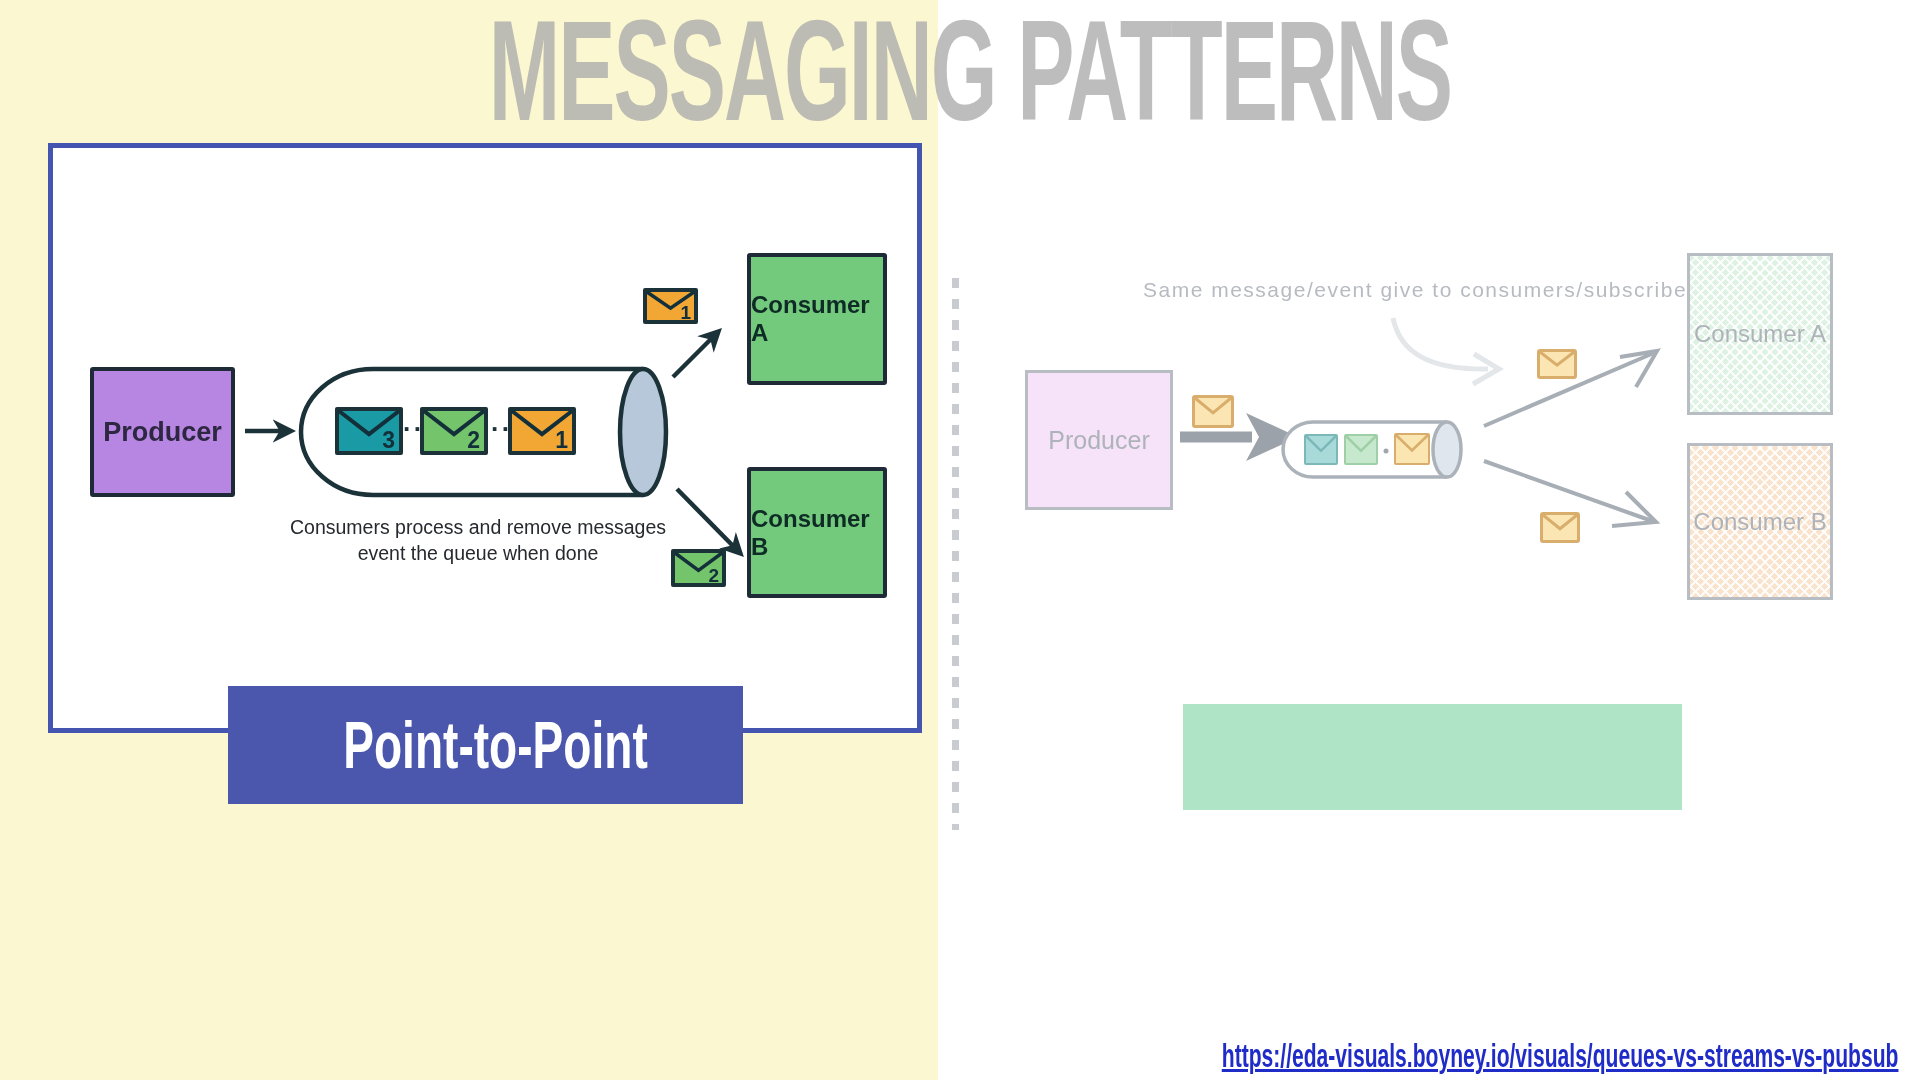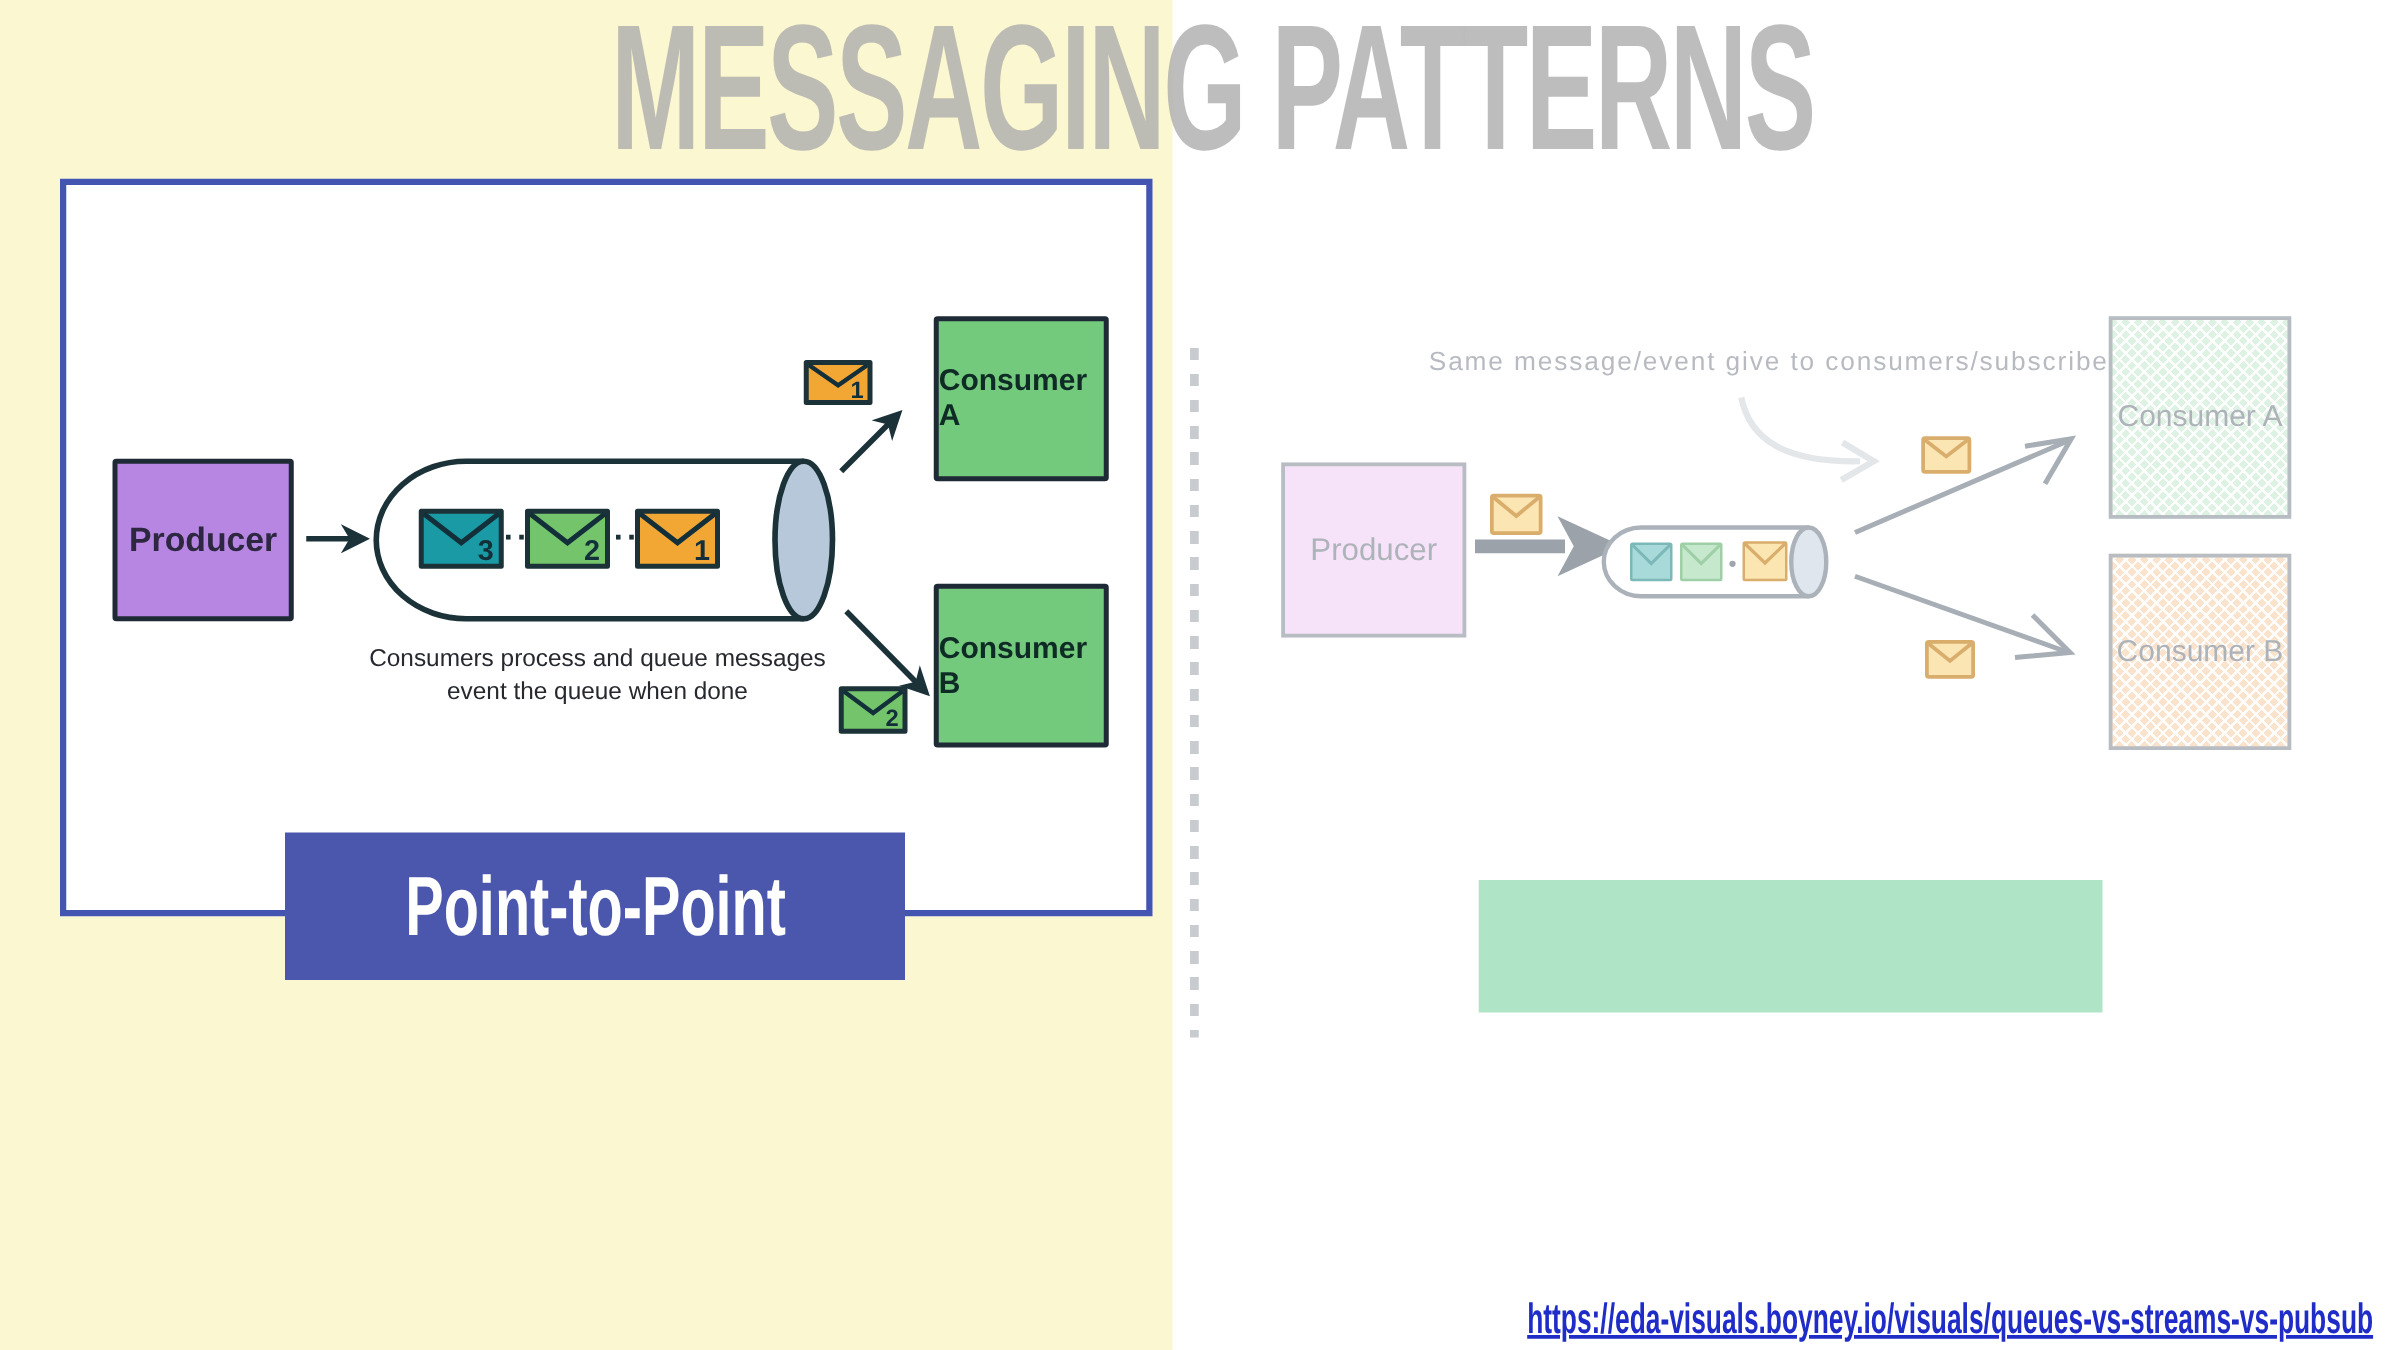--- a/index.html
+++ b/index.html
@@ -37,22 +37,22 @@
   .env-sm .num{font-size:19px;bottom:-4px;right:3px;}
   .env-faded{border:3px solid #d9ad6b;border-radius:3px;}
 
   .qdots{position:absolute;font-weight:700;color:#1c3239;font-size:26px;letter-spacing:2px;}
 
   .queue-note{position:absolute;left:150px;top:366px;width:550px;text-align:center;
     color:#26292e;font-size:19.5px;line-height:26px;}
   .queue-note span{display:block;}
 
   
-  .banner{position:absolute;left:228px;top:666px;width:496px;height:118px;background:#4b57ac;z-index:6;
-    display:flex;align-items:center;justify-content:center;}
+  .banner{position:absolute;left:228px;top:686px;width:496px;height:118px;background:#4b57ac;z-index:6;
+    display:flex;align-items:center;justify-content:center;padding-left:19px;}
   .banner span{color:#ffffff;font-size:64px;font-weight:700;white-space:nowrap;
     transform:scale(0.72,1.05);transform-origin:center;}
 
   
   .annotation{position:absolute;left:1143px;top:278px;width:500px;color:#b7bbc1;
     font-size:21px;letter-spacing:1.5px;white-space:nowrap;}
   .node-faded{position:absolute;box-sizing:border-box;display:flex;align-items:center;justify-content:center;
     border:3px solid #b7bdc3;font-weight:400;color:#aeb3b9;}
   .producer-r{left:1025px;top:370px;width:148px;height:140px;background:#f6e3fa;font-size:25px;}
   .hatch-green{background-color:#ddf2e2;
@@ -145,21 +145,21 @@
       </div>
 
       <div class="node consumer-a-l">
         <span>Consumer A</span>
       </div>
       <div class="node consumer-b-l">
         <span>Consumer B</span>
       </div>
 
       <div class="queue-note">
-        <span>Consumers process and queue messages</span>
+        <span>Consumers process and remove messages</span>
         <span>event the queue when done</span>
       </div>
 
     </div>
   </div>
 
   <div class="banner">
     <span>Point-to-Point</span>
   </div>
 

